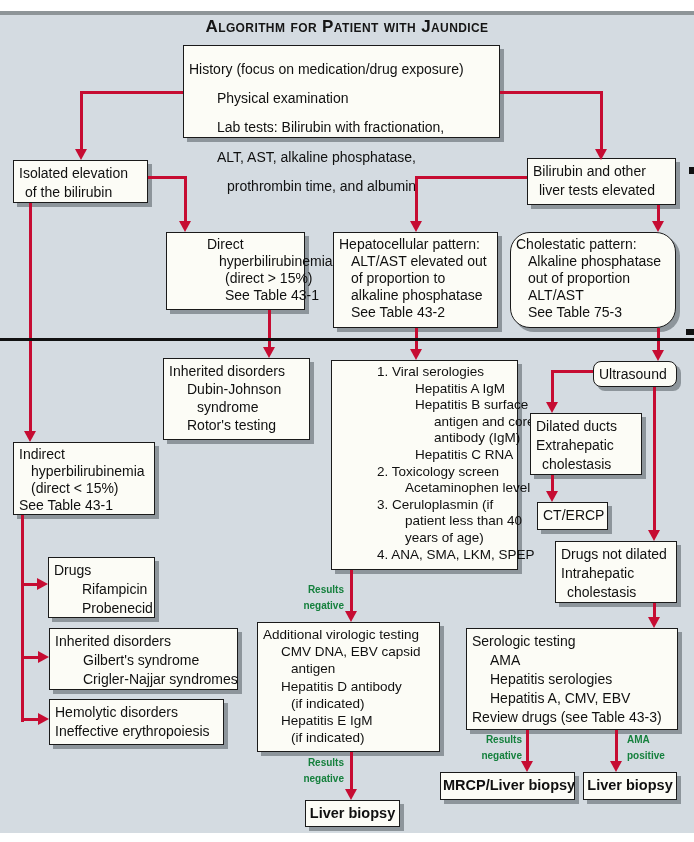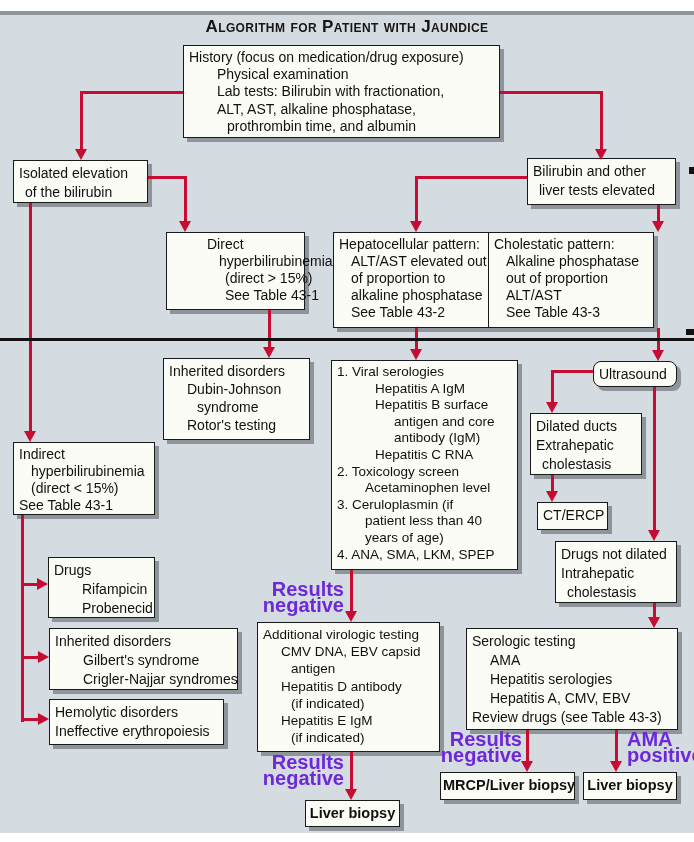--- a/index.html
+++ b/index.html
@@ -20,32 +20,32 @@
   .divider{position:absolute;left:0;top:338px;width:694px;height:3px;background:var(--divider-black,#111);z-index:6;}
   .box{
     position:absolute;background:var(--box-fill,#fcfcf6);
     border:1.6px solid var(--border-black,#1a1a1a);
     box-shadow:4px 4px 0 var(--shadow-gray,#8d959b);
     padding:3px 5px;font-size:14px;line-height:18.5px;
     white-space:nowrap;z-index:4;box-sizing:border-box;
   }
   .box .ln{white-space:nowrap;}
   .lh17 .ln{line-height:17px;}
-  .lh175 .ln{line-height:17.2px;}
+  .lh175 .ln{line-height:17.2px;margin-top:12px;}
   .lh18 .ln{line-height:18px;}
   .lh19 .ln{line-height:19px;}
-  .lh168 .ln{line-height:16.6px;font-size:13.5px;}
+  .lh168 .ln{line-height:16.6px;font-size:13.5px;margin-left:40px;}
   .lh174 .ln{line-height:17.2px;font-size:13.5px;}
   .s1{padding-left:6px;}  .s2{padding-left:12px;} .s3{padding-left:18px;}
   .s4{padding-left:28px;} .s5{padding-left:38px;} .s6{padding-left:57px;}
   .bold-box{font-weight:bold;text-align:center;font-size:14.5px;padding:3px 2px;}
   .conn{position:absolute;background:var(--arrow-red,#c60c32);z-index:5;}
   .ad{position:absolute;width:0;height:0;border-left:6px solid transparent;border-right:6px solid transparent;border-top:11px solid var(--arrow-red,#c60c32);z-index:5;}
   .ar{position:absolute;width:0;height:0;border-top:6px solid transparent;border-bottom:6px solid transparent;border-left:11px solid var(--arrow-red,#c60c32);z-index:5;}
-  .flabel{position:absolute;font-weight:bold;font-size:20px;line-height:15.5px;z-index:5;color:#6d28d9;}
+  .flabel{position:absolute;font-weight:bold;font-size:10px;line-height:15.5px;z-index:5;color:#15803d;}
   .flabel.right{text-align:right;}
   .print-mark{position:absolute;background:#111;z-index:7;}
 </style>
 </head>
 <body>
 
 <div class="canvas">
   <div class="bg"></div>
   <div class="bottom-strip"></div>
   <div class="top-rule"></div>
@@ -78,26 +78,26 @@
   </div>
 
   <div class="box lh17" style="left:333px;top:232px;width:165px;height:96px;">
     <div class="ln">Hepatocellular pattern:</div>
     <div class="ln s2">ALT/AST elevated out</div>
     <div class="ln s2">of proportion to</div>
     <div class="ln s2">alkaline phosphatase</div>
     <div class="ln s2">See Table 43-2</div>
   </div>
 
-  <div class="box lh17" style="left:488px;top:232px;width:166px;height:96px;">
+  <div class="box lh17" style="left:510px;top:232px;width:166px;height:96px;border-radius:20px;">
     <div class="ln">Cholestatic pattern:</div>
     <div class="ln s2">Alkaline phosphatase</div>
     <div class="ln s2">out of proportion</div>
     <div class="ln s2">ALT/AST</div>
-    <div class="ln s2">See Table 43-3</div>
+    <div class="ln s2">See Table 75-3</div>
   </div>
 
   <div class="box lh18" style="left:163px;top:358px;width:147px;height:82px;">
     <div class="ln">Inherited disorders</div>
     <div class="ln s3">Dubin-Johnson</div>
     <div class="ln s4">syndrome</div>
     <div class="ln s3">Rotor's testing</div>
   </div>
 
   <div class="box lh168" style="left:331px;top:360px;width:187px;height:210px;">

